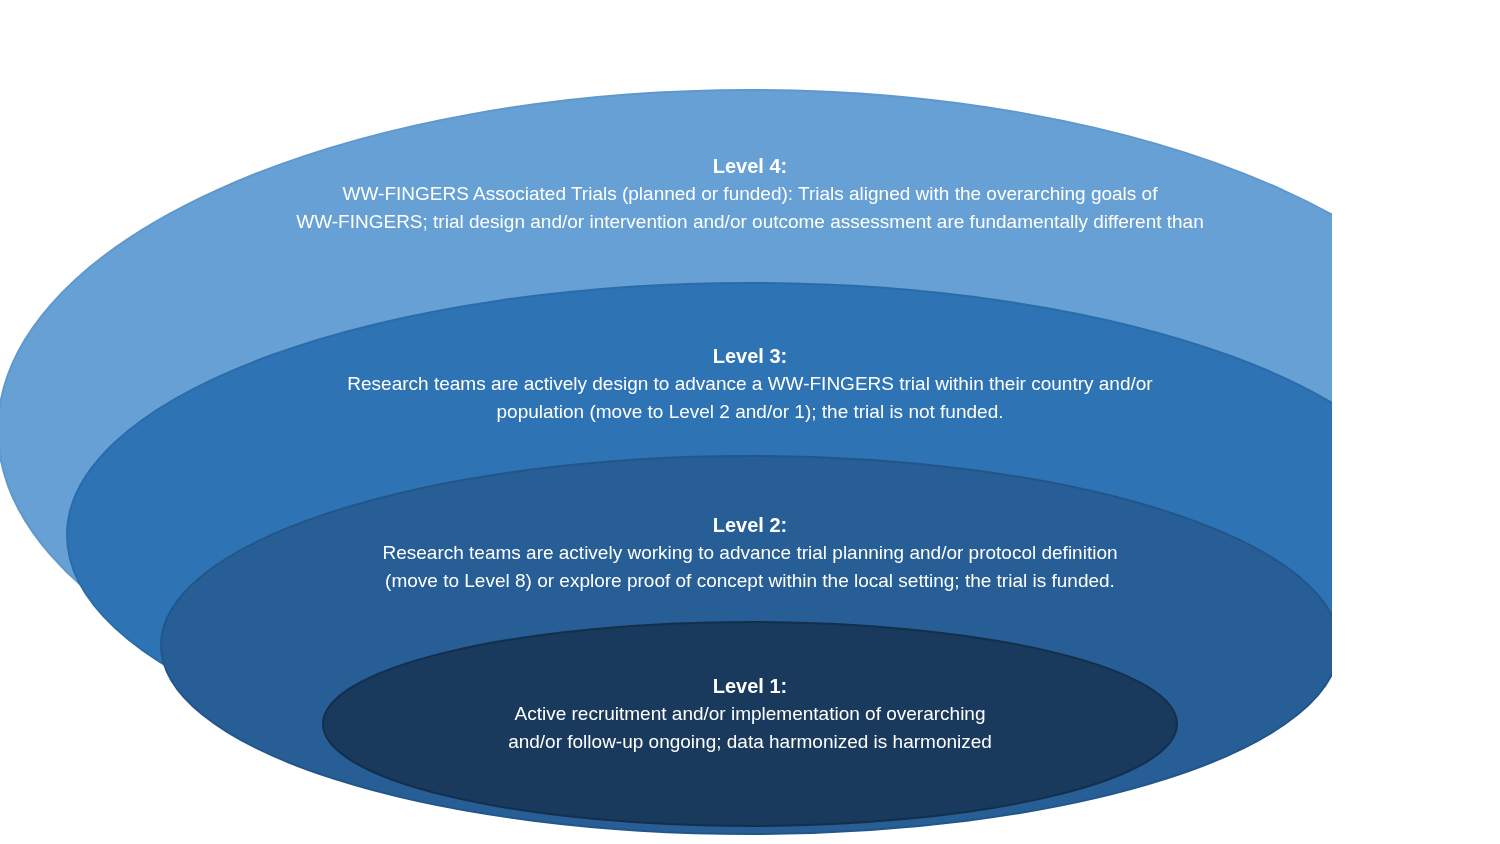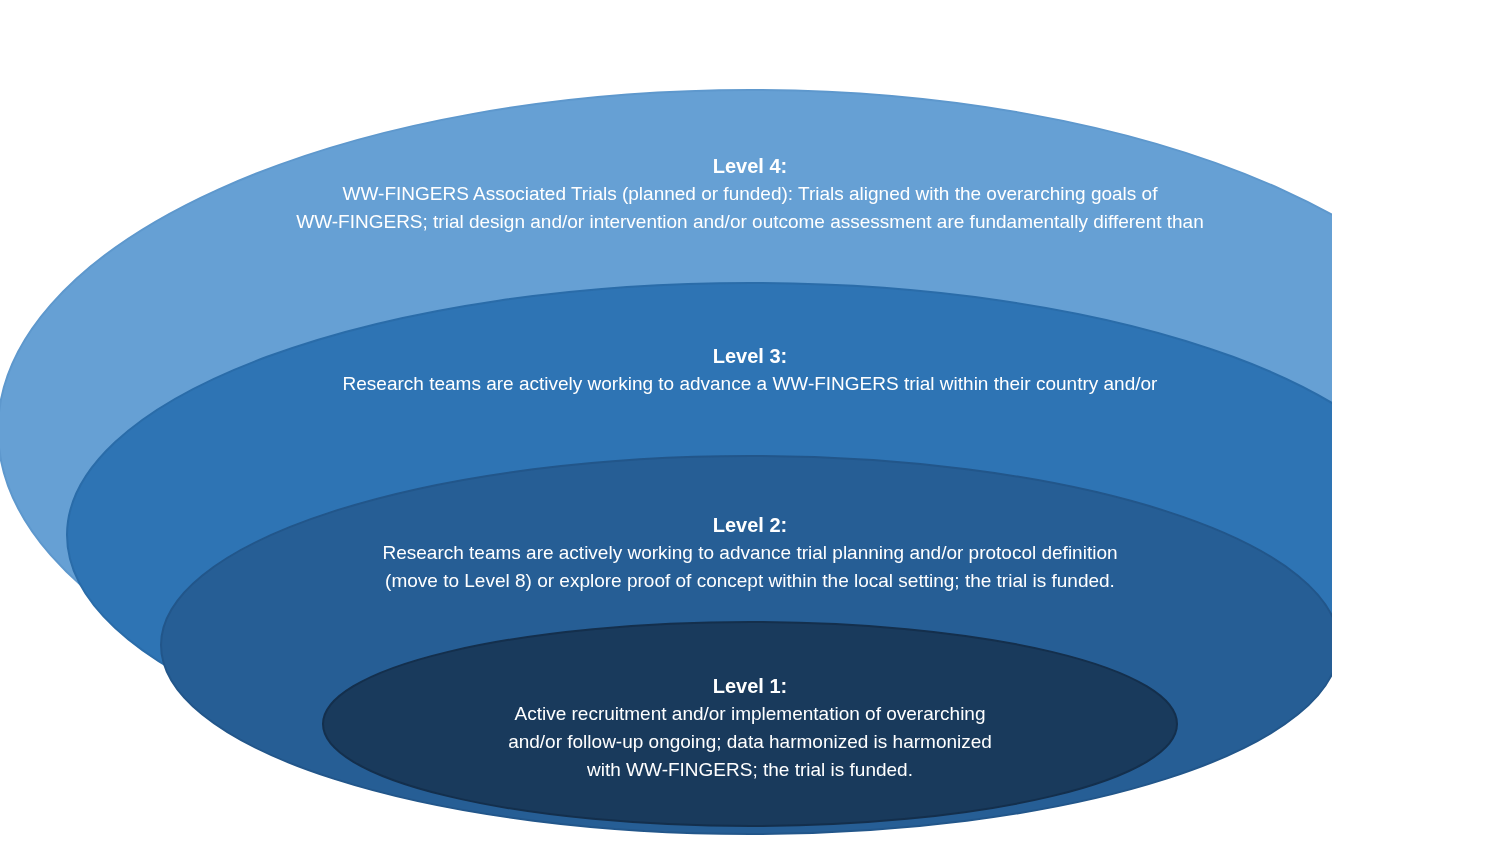--- a/index.html
+++ b/index.html
@@ -56,29 +56,29 @@
   </svg>
 
   <div class="label-block lvl4-block">
     <div class="heading">Level 4:</div>
     <div class="line">WW-FINGERS Associated Trials (planned or funded): Trials aligned with the overarching goals of</div>
     <div class="line">WW-FINGERS; trial design and/or intervention and/or outcome assessment are fundamentally different than</div>
   </div>
 
   <div class="label-block lvl3-block">
     <div class="heading">Level 3:</div>
-    <div class="line">Research teams are actively working to advance a WW-FINGERS trial within their country and/or</div>
+    <div class="line">Research teams are actively design to advance a WW-FINGERS trial within their country and/or</div>
+    <div class="line">population (move to Level 2 and/or 1); the trial is not funded.</div>
   </div>
 
   <div class="label-block lvl2-block">
     <div class="heading">Level 2:</div>
     <div class="line">Research teams are actively working to advance trial planning and/or protocol definition</div>
     <div class="line">(move to Level 8) or explore proof of concept within the local setting; the trial is funded.</div>
   </div>
 
   <div class="label-block lvl1-block">
     <div class="heading">Level 1:</div>
     <div class="line">Active recruitment and/or implementation of overarching</div>
     <div class="line">and/or follow-up ongoing; data harmonized is harmonized</div>
-    <div class="line">with WW-FINGERS; the trial is funded.</div>
   </div>
 
 </div>
 
 </body></html>

